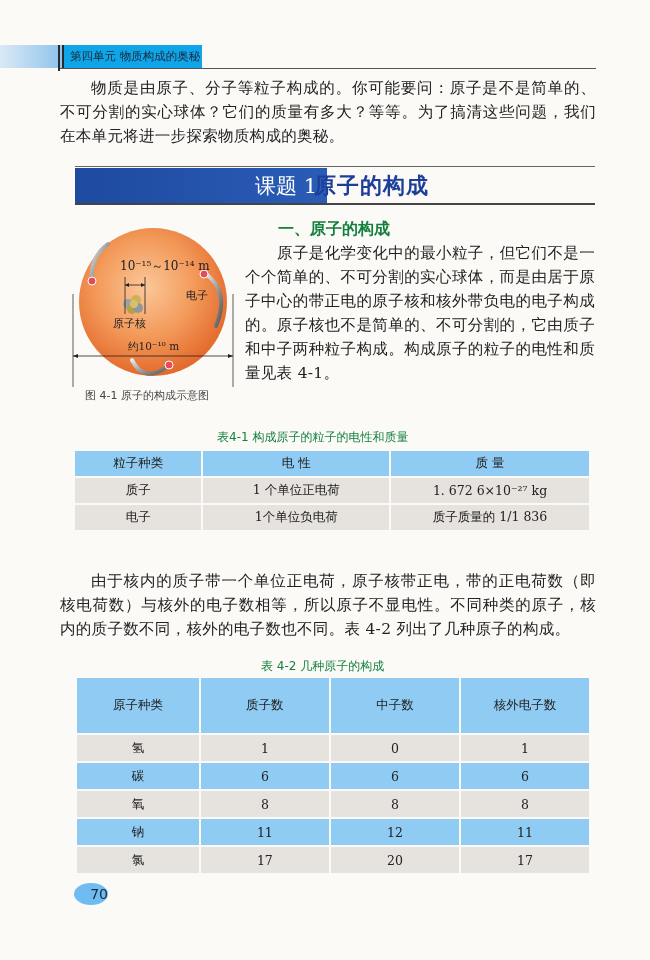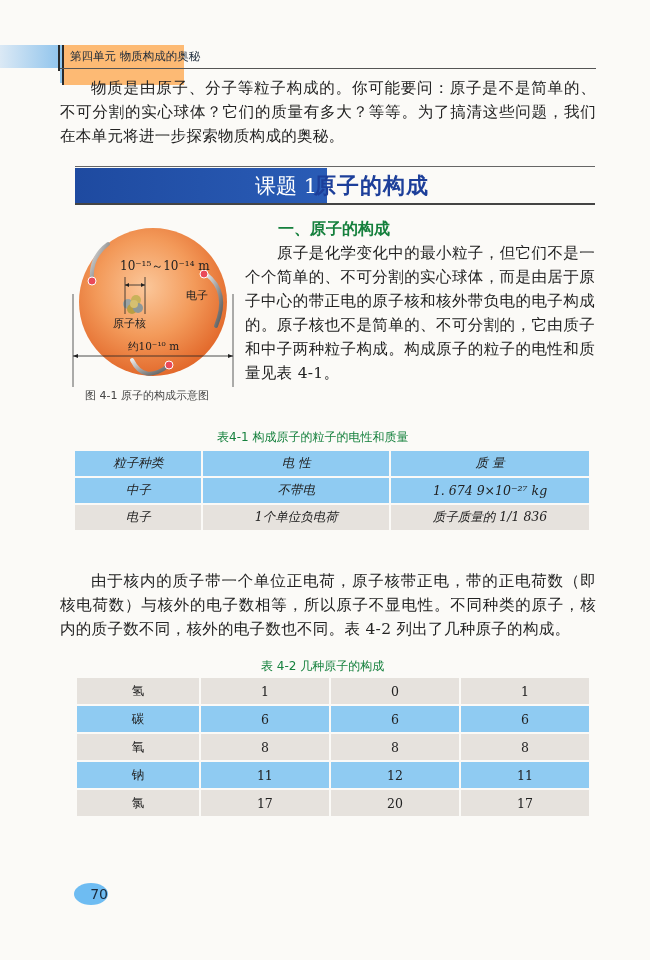--- a/index.html
+++ b/index.html
@@ -9,24 +9,25 @@
     font-family:"DejaVu Serif","Liberation Serif",serif;
     color:#222;
   }
   .abs { position:absolute; }
   
   .hdr-grad {
     left:0; top:45px; width:62px; height:23px;
     background:linear-gradient(90deg,#dbe9f5 0%,#8ec3ec 100%);
   }
   .hdr-bar {
-    left:62px; top:45px; width:120px; height:40px;
-    background:#fdba74;
+    left:62px; top:45px; width:120px; height:23px;
+    background:#0ea5e9;
     border-left:2px solid #2a2a2a;
     box-shadow:-4px 0 0 -2px #8fc6ee;
+    padding-left:18px;
   }
   .hdr-bar::before {
     content:""; position:absolute; left:-6px; top:0; width:2px; height:26px; background:#2a2a2a;
   }
   .hdr-text {
     position:absolute; left:6px; top:4px; font-size:11.5px;
     font-family:"DejaVu Sans","Liberation Sans",sans-serif; color:#1d2a3a; white-space:nowrap;
   }
   .hdr-line { left:60px; top:68px; width:536px; height:1px; background:#555; }
   .para {
@@ -63,21 +64,21 @@
     font-size:12px; font-weight:normal; white-space:nowrap;
     font-family:"DejaVu Sans","Liberation Sans",sans-serif; color:#15803d;
   }
   table.t { border-collapse:separate; border-spacing:2px; }
   table.t td {
     text-align:center; font-size:12.5px; color:#222; padding:0;
   }
   table.t tr.blue td { background:#8fcbf2; }
   table.t tr.gray td { background:#e6e2dd; }
   .t1 { left:73px; top:449px; width:518px; }
-  .t1 td { height:25px;font-style:italic; }
+  .t1 td { height:25px; }
   .t2 { left:75px; top:676px; width:516px; }
   .t2 tr.head td { height:55px; }
   .t2 td { height:26px; }
   .body2 { left:60px; top:569px; width:536px; text-indent:31px; }
   .page-num {
     left:74px; top:883px; width:34px; height:22px; border-radius:50%;
     background:#6ebcf2; color:#1b2b3c; font-size:14px; text-align:right; line-height:22px;
     font-family:"DejaVu Sans","Liberation Sans",sans-serif;
   }
 </style>
@@ -155,44 +156,50 @@
       <col style="width:124px">
       <col style="width:182px">
       <col style="width:194px">
     </colgroup>
   <tbody>
       <tr class="blue">
     <td>粒子种类</td>
     <td>电 性</td>
     <td>质 量</td>
   </tr>
-  <tr class="blue">
-    <td>中子</td>
-    <td>不带电</td>
-    <td>1. 674 9×10⁻²⁷ kg</td>
+  <tr class="gray">
+    <td>质子</td>
+    <td>1 个单位正电荷</td>
+    <td>1. 672 6×10⁻²⁷ kg</td>
   </tr>
   <tr class="gray">
     <td>电子</td>
     <td>1个单位负电荷</td>
     <td>质子质量的 1/1 836</td>
   </tr>
 </tbody>
   </table>
 
 <div class="abs para body2">由于核内的质子带一个单位正电荷，原子核带正电，带的正电荷数（即核电荷数）与核外的电子数相等，所以原子不显电性。不同种类的原子，核内的质子数不同，核外的电子数也不同。表 4-2 列出了几种原子的构成。</div>
 
 <div class="abs tbl-title" style="left:261px;top:658px;">表 4-2  几种原子的构成</div>
 <table class="abs t t2">
   <colgroup>
       <col style="width:118px">
       <col style="width:124px">
       <col style="width:124px">
       <col style="width:124px">
     </colgroup>
   <tbody>
+      <tr class="blue head">
+    <td>原子种类</td>
+    <td>质子数</td>
+    <td>中子数</td>
+    <td>核外电子数</td>
+  </tr>
   <tr class="gray">
     <td>氢</td>
     <td>1</td>
     <td>0</td>
     <td>1</td>
   </tr>
   <tr class="blue">
     <td>碳</td>
     <td>6</td>
     <td>6</td>

